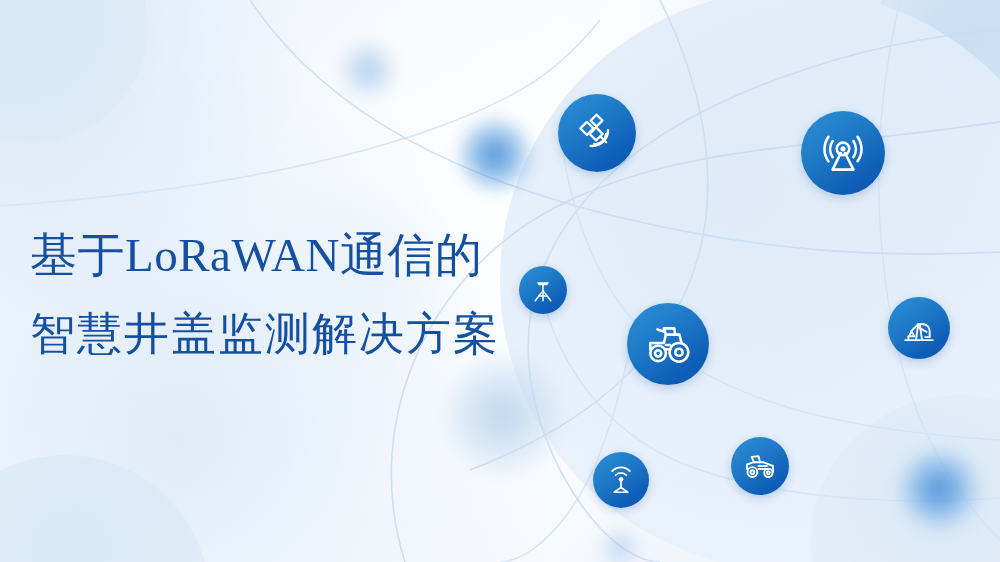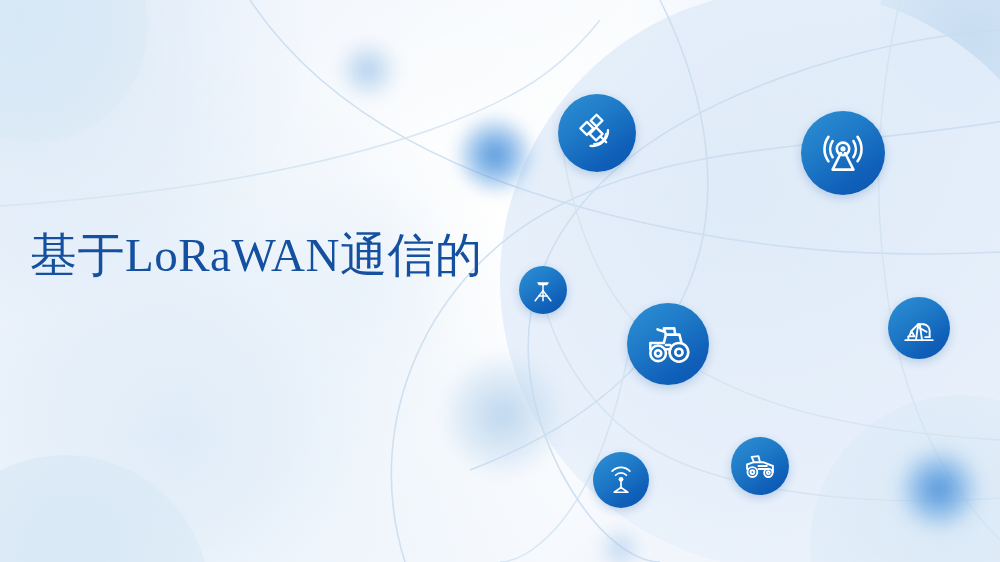--- a/index.html
+++ b/index.html
@@ -142,20 +142,21 @@
   </svg>
 
   <div class="bokeh bk4"></div>
   <div class="bokeh bk1"></div>
   <div class="bokeh bk2"></div>
   <div class="bokeh bk3"></div>
   <div class="bokeh bk5"></div>
 
   <div class="title-block">
     <div class="title-line l1">基于LoRaWAN通信的</div>
+    <div class="title-line l2">智慧井盖监测解决方案</div>
   </div>
 
   <div class="node" style="left:558px;top:94px;width:78px;height:78px;">
     <span>
       <svg viewBox="0 0 100 100" width="46" height="46">
         <rect x="18" y="30" width="20" height="20" transform="rotate(-45 28 40)"></rect>
         <rect x="40" y="14" width="18" height="18" transform="rotate(-45 49 23)"></rect>
         <rect x="38" y="42" width="20" height="20" transform="rotate(-45 48 52)"></rect>
         <path d="M 58 58 L 70 70"></path>
         <path d="M 36 78 A 34 34 0 0 0 74 44"></path>

